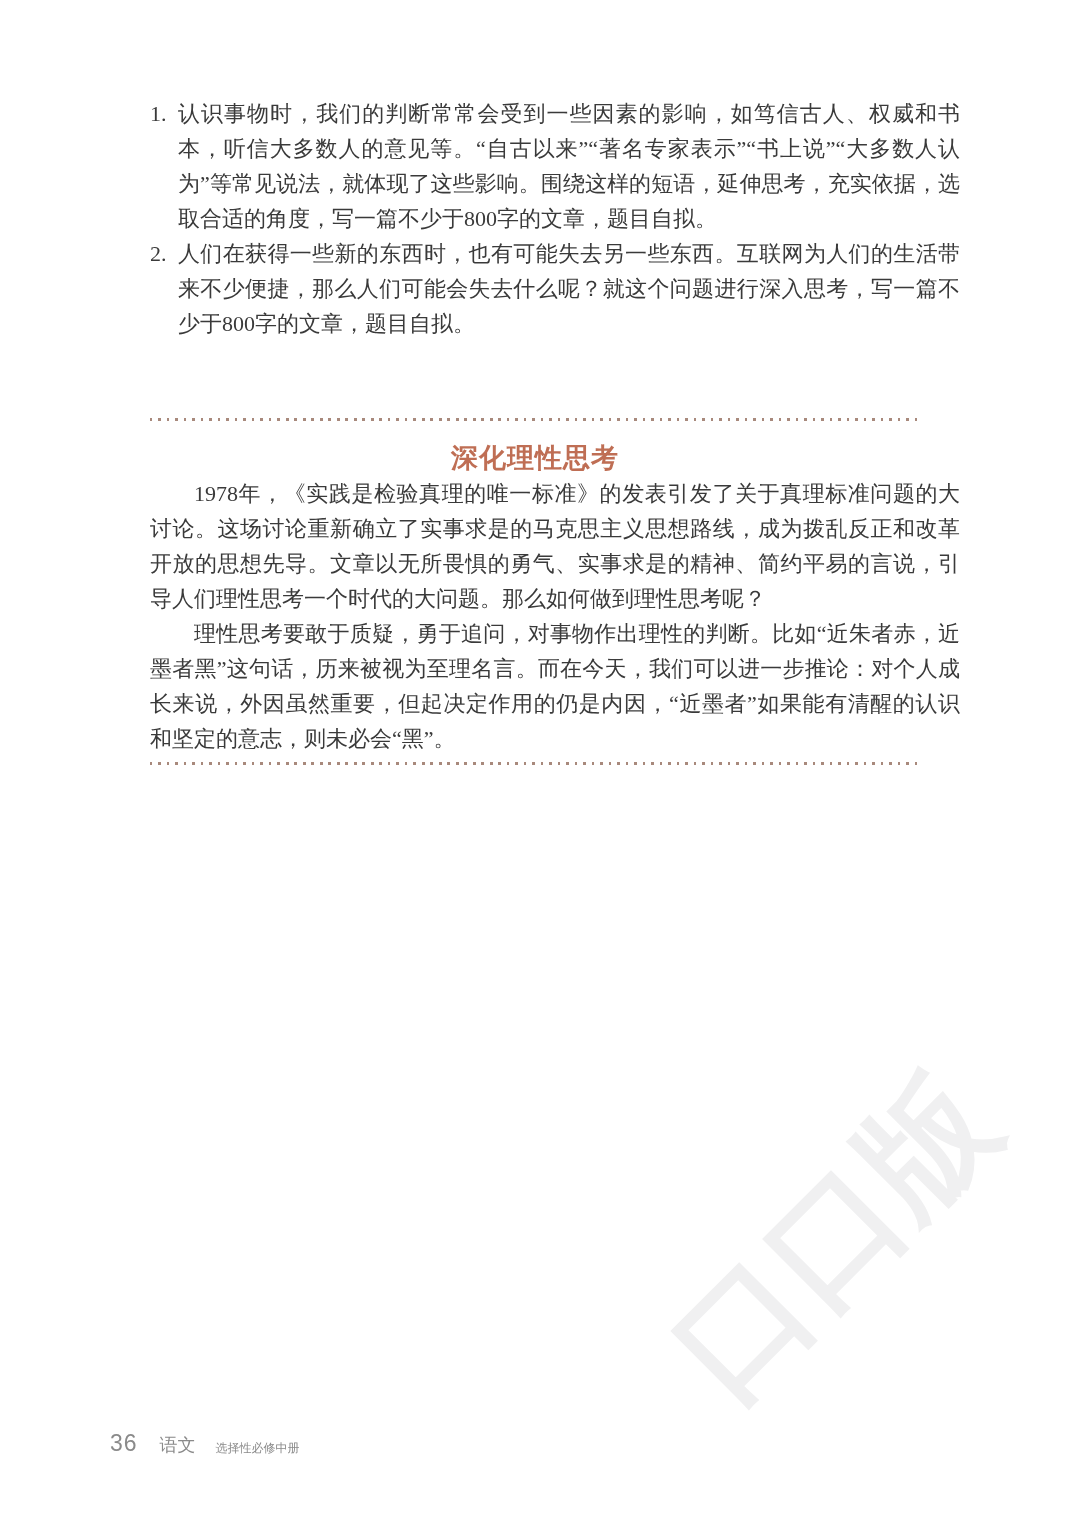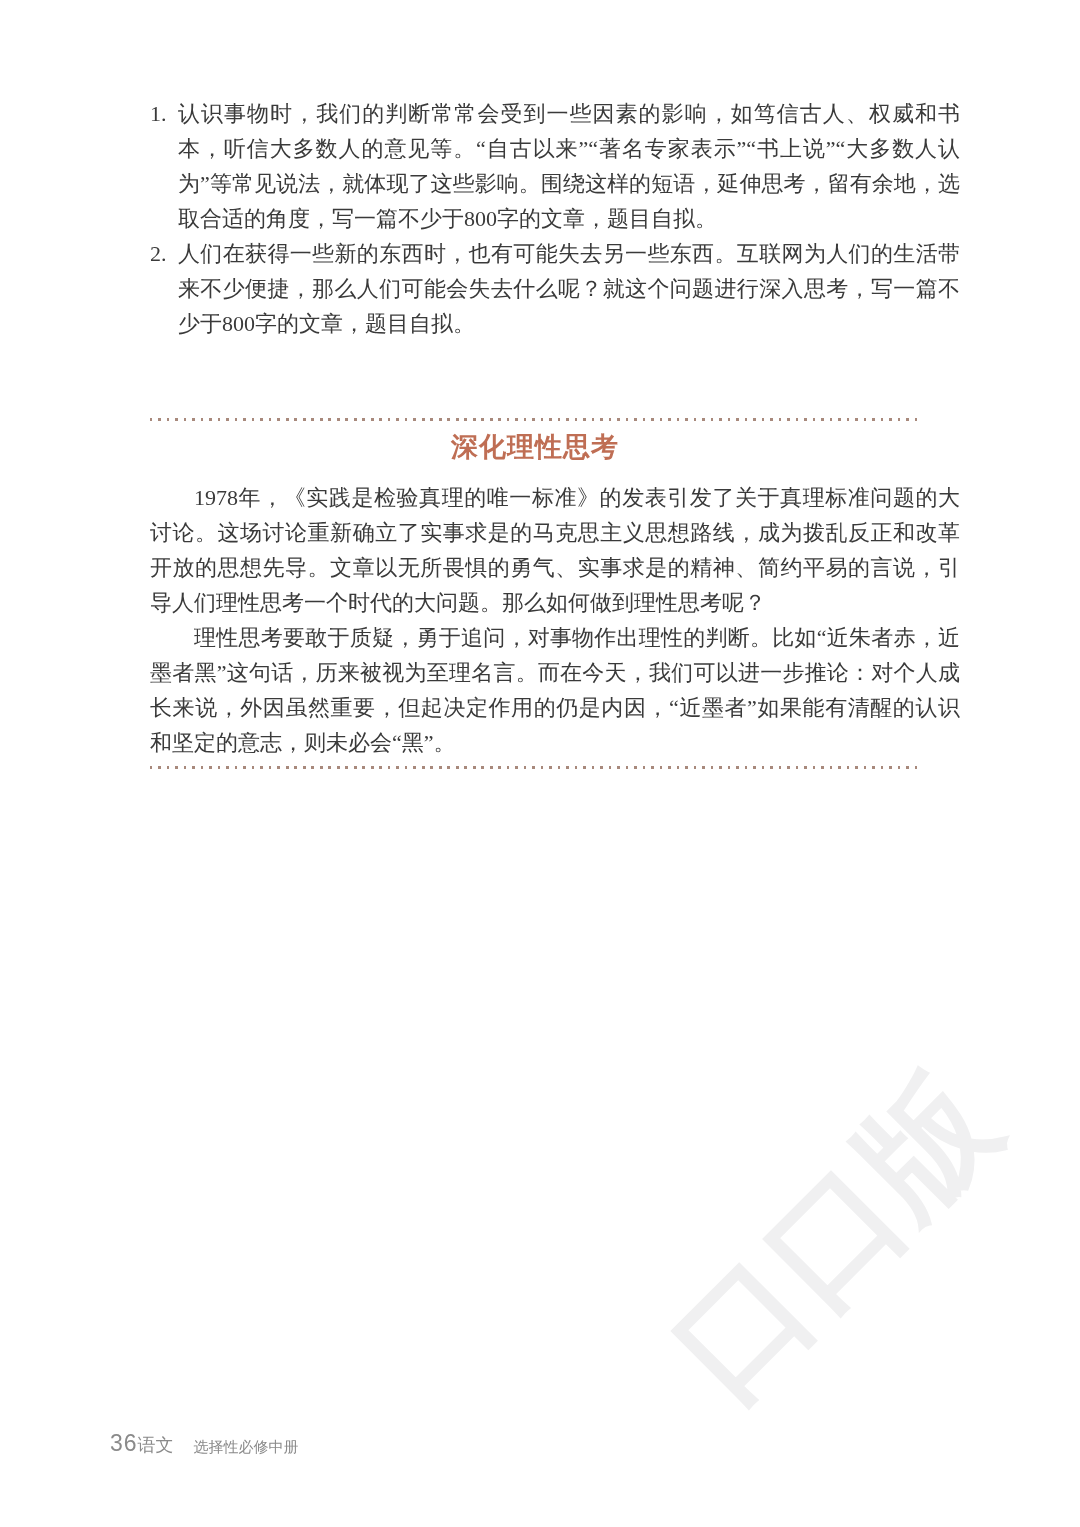--- a/index.html
+++ b/index.html
@@ -48,61 +48,61 @@
     background-image: repeating-linear-gradient(
       to right,
       #a8897c 0px, #a8897c 2.5px,
       transparent 2.5px, transparent 8.5px
     );
   }
   .divider-top { margin-top: 77px; }
   .divider-bottom { margin-top: 6px; }
   .box-title {
     width: 770px;
-    margin-top: 8px;
+    margin-top: 19px;
     text-align: center;
     font-size: 27px;
     line-height: 36px;
     font-weight: bold;
     letter-spacing: 1px;
     color: #bf6e54;
   }
   .kai {
     text-indent: 2em;
     text-align: justify;
   }
-  .kai-first { margin-top: 15px; }
+  .kai-first { }
   .footer {
     position: absolute;
     left: 110px;
     top: 1430px;
     display: flex;
     align-items: flex-end;
     color: #8a8a8a;
     z-index: 1;
   }
   .footer .pnum {
     font-family: "Liberation Sans", "DejaVu Sans", sans-serif;
     font-size: 23px;
     letter-spacing: 1px;
   }
-  .footer .subject { font-size: 18px; }
-  .footer .book { margin-left: 20px; font-size: 15px; }
+  .footer .subject { margin-left: 22px; font-size: 18px; }
+  .footer .book { margin-left: 20px; font-size: 12px; }
 </style>
 </head>
 <body>
 
 <div class="watermark">口口版</div>
 
 <div class="content">
 
 
   <div class="num-item">
     <span class="num">1.</span>
-    <span class="itext">认识事物时，我们的判断常常会受到一些因素的影响，如笃信古人、权威和书本，听信大多数人的意见等。“自古以来”“著名专家表示”“书上说”“大多数人认为”等常见说法，就体现了这些影响。围绕这样的短语，延伸思考，留有余地，选取合适的角度，写一篇不少于800字的文章，题目自拟。</span>
+    <span class="itext">认识事物时，我们的判断常常会受到一些因素的影响，如笃信古人、权威和书本，听信大多数人的意见等。“自古以来”“著名专家表示”“书上说”“大多数人认为”等常见说法，就体现了这些影响。围绕这样的短语，延伸思考，充实依据，选取合适的角度，写一篇不少于800字的文章，题目自拟。</span>
   </div>
 
   <div class="num-item">
     <span class="num">2.</span>
     <span class="itext">人们在获得一些新的东西时，也有可能失去另一些东西。互联网为人们的生活带来不少便捷，那么人们可能会失去什么呢？就这个问题进行深入思考，写一篇不少于800字的文章，题目自拟。</span>
   </div>
 
   <div class="divider divider-top"></div>
 
   <h2 class="box-title">深化理性思考</h2>

